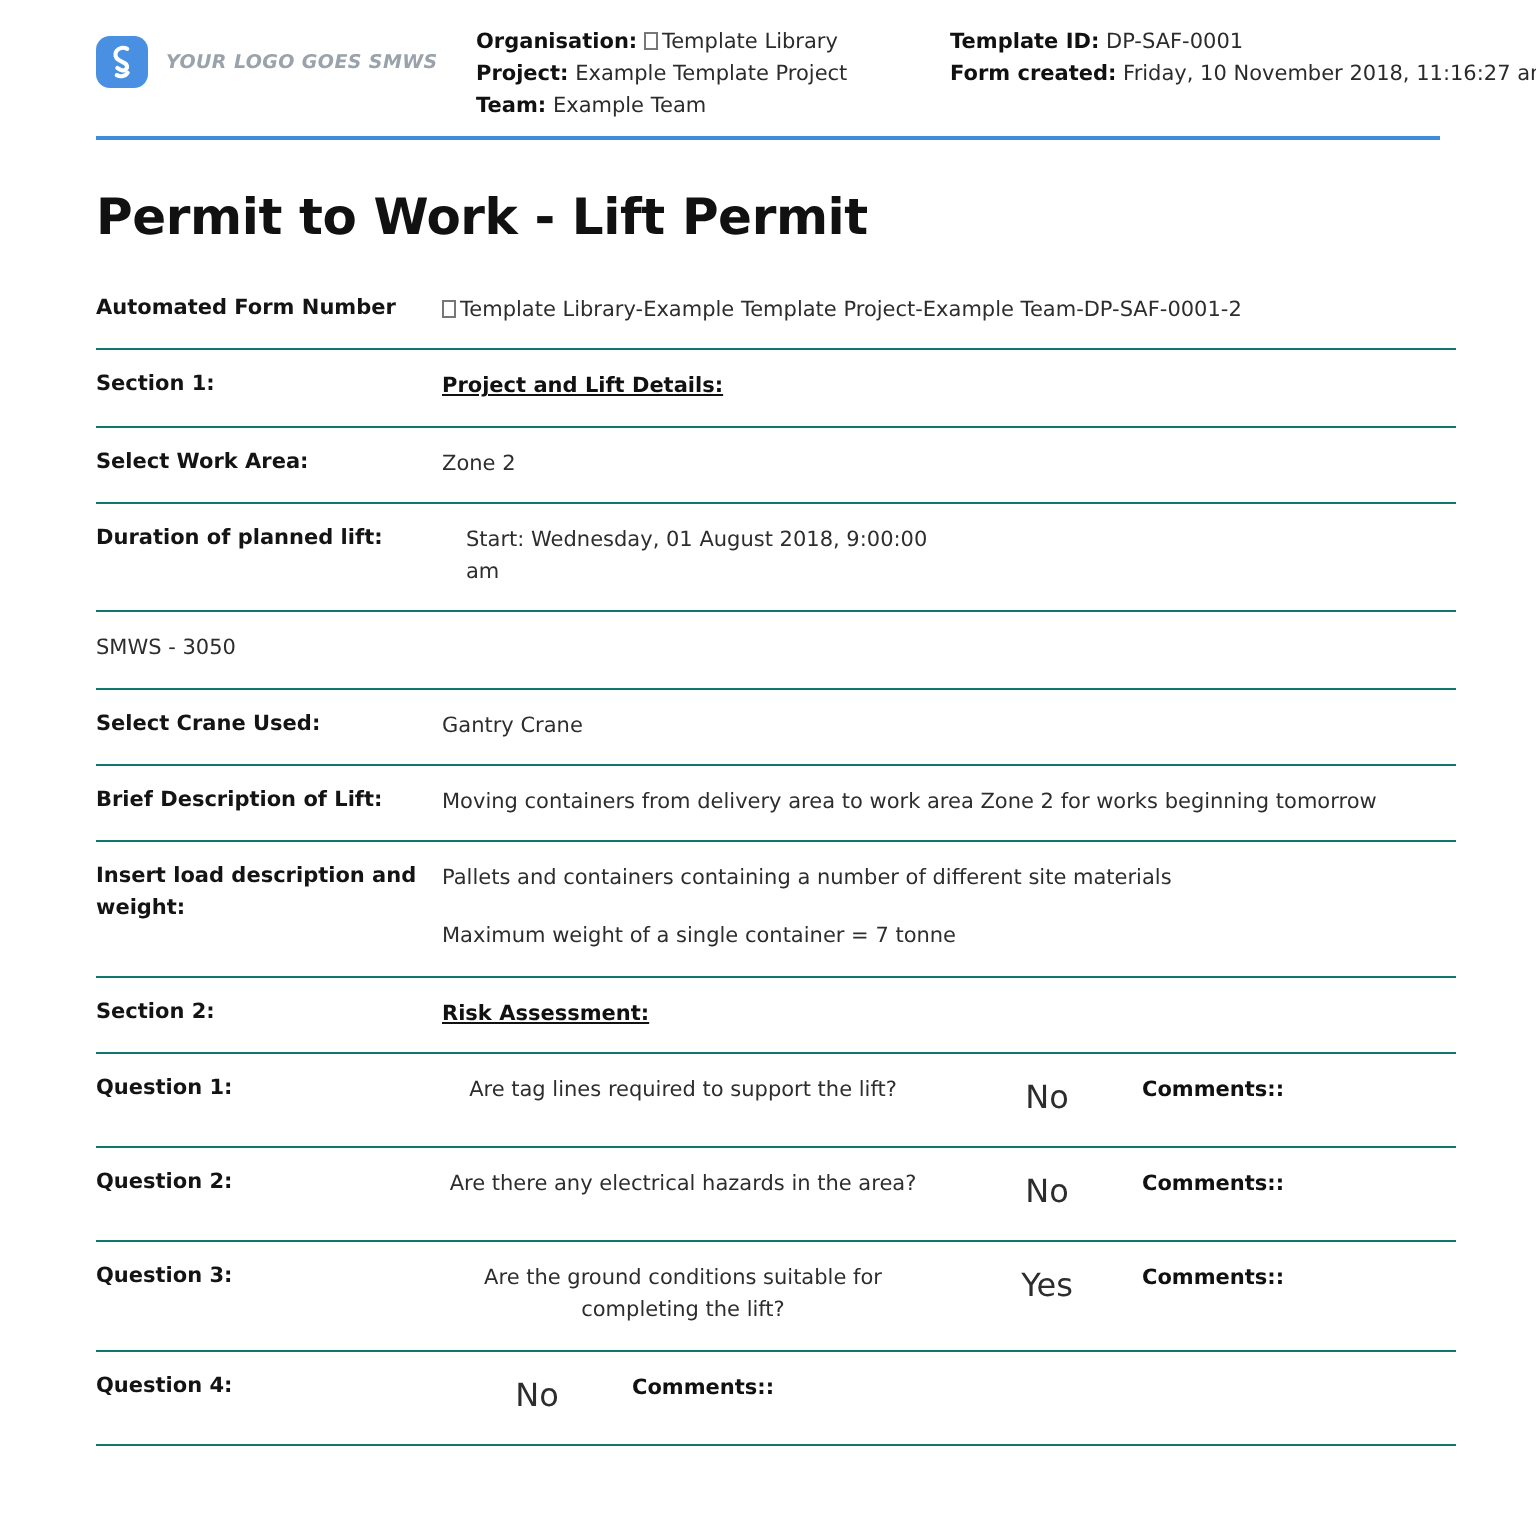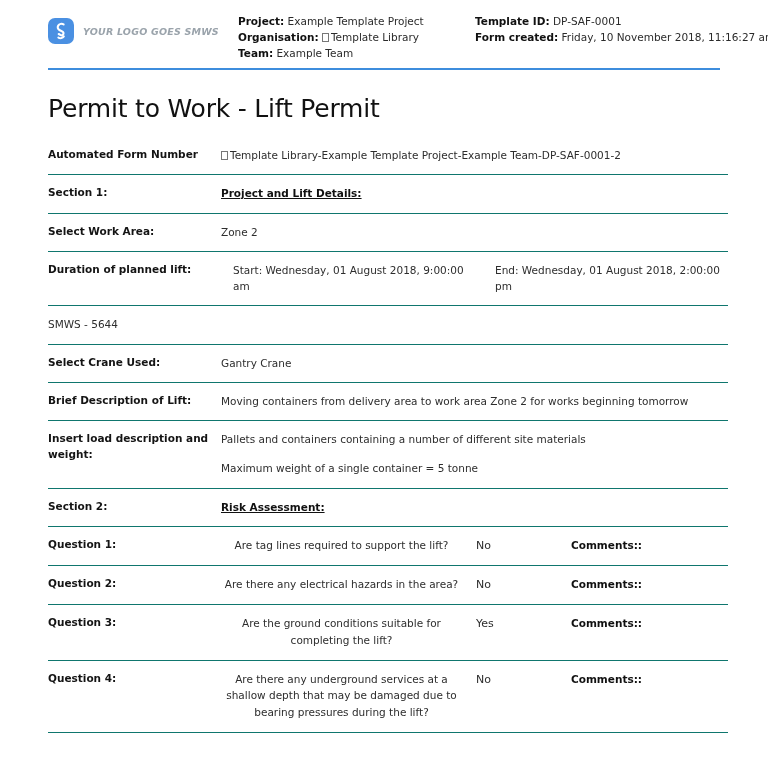--- a/index.html
+++ b/index.html
@@ -77,21 +77,21 @@
   .header-rule {
     margin: 6px 48px 0 48px;
     height: 2px;
     background: #3d8ddd;
   }
 
   
   .doc-title {
     margin: 24px 48px 0 48px;
     font-size: 25px;
-    font-weight: 400;
+    font-weight: 700;
     letter-spacing: -0.2px;
     color: #111;
     font-family: "DejaVu Sans", "Liberation Sans", sans-serif;
   }
 
   
   .form-table {
     margin: 14px 48px 0 48px;
     width: 680px;
   }
@@ -121,23 +121,24 @@
   .c-value.half {
     flex: 0 0 262px;
     padding-right: 12px;
     margin-left: 12px;
   }
   .c-value.half2 {
     flex: 1 1 auto;
   }
   .c-answer {
     flex: 0 0 95px;
-    font-size: 11px;
+    font-size: 16px;
     line-height: 1.55;
     color: #2d2d2d;
+    text-align: center;
   }
   .c-question {
     flex: 0 0 255px;
     font-size: 10.5px;
     line-height: 1.6;
     color: #2d2d2d;
     padding-right: 14px;
     text-align: center;
   }
   .c-comments {
@@ -175,26 +176,26 @@
         <svg width="26" height="26" viewBox="0 0 26 26" aria-hidden="true">
           <path d="M15.6 6.4c-1.9-1.0-4.3-0.5-5.4 1.2-1.0 1.6-0.4 3.5 1.2 4.4l3.1 1.7c1.0 0.6 1.3 1.7 0.7 2.6-0.6 0.9-1.9 1.2-2.9 0.6l-1.6-0.9" stroke="#ffffff" stroke-width="2.1" fill="none" stroke-linecap="round"></path>
           <path d="M10.4 19.6c1.9 1.0 4.3 0.5 5.4-1.2" stroke="#ffffff" stroke-width="2.1" fill="none" stroke-linecap="round"></path>
         </svg>
       </div>
       <div class="logo-text">YOUR LOGO GOES SMWS</div>
     </div>
 
     <div class="meta-col meta-col-1">
       <div class="meta-line">
+        <b>Organisation:</b>
+        <span class="tofu"></span><span>Template Library</span>
+      </div>
+      <div class="meta-line">
         <b>Project:</b>
         <span>Example Template Project</span>
-      </div>
-      <div class="meta-line">
-        <b>Organisation:</b>
-        <span class="tofu"></span><span>Template Library</span>
       </div>
       <div class="meta-line">
         <b>Team:</b>
         <span>Example Team</span>
       </div>
     </div>
 
     <div class="meta-col meta-col-2">
       <div class="meta-line">
         <b>Template ID:</b>
@@ -225,42 +226,41 @@
     </div>
 
     <div class="row">
       <div class="c-label">Select Work Area:</div>
       <div class="c-value">Zone 2</div>
     </div>
 
     <div class="row">
       <div class="c-label">Duration of planned lift:</div>
       <div class="c-value half">Start: Wednesday, 01 August 2018, 9:00:00 am</div>
-      <div class="c-value half2">End: Wednesday, 01 August 2018, 2:00:00 pm</div>
-    </div>
-
-    <div class="row">
-      <div class="c-value">SMWS - 5644</div>
+    </div>
+
+    <div class="row">
+      <div class="c-value">SMWS - 3050</div>
     </div>
 
     <div class="row">
       <div class="c-label">Select Crane Used:</div>
       <div class="c-value">Gantry Crane</div>
     </div>
 
     <div class="row">
       <div class="c-label">Brief Description of Lift:</div>
       <div class="c-value">Moving containers from delivery area to work area Zone 2 for works beginning tomorrow</div>
     </div>
 
     <div class="row">
       <div class="c-label">Insert load description and weight:</div>
       <div class="c-value">
         <div>Pallets and containers containing a number of different site materials</div>
-        <div class="p2">Maximum weight of a single container = 5 tonne</div>
+        <div class="p2">Maximum weight of a single container = 7 tonne</div>
       </div>
     </div>
 
     <div class="row">
       <div class="c-label">Section 2:</div>
       <div class="c-value section-head">Risk Assessment:</div>
     </div>
 
     <div class="row">
       <div class="c-label">Question 1:</div>
@@ -287,21 +287,20 @@
       <div class="c-question">Are the ground conditions suitable for completing the lift?</div>
       <div class="c-answer">Yes</div>
       <div class="c-comments">
         <span class="ctitle">Comments::</span>
         <div class="cbody"></div>
       </div>
     </div>
 
     <div class="row">
       <div class="c-label">Question 4:</div>
-      <div class="c-question">Are there any underground services at a shallow depth that may be damaged due to bearing pressures during the lift?</div>
       <div class="c-answer">No</div>
       <div class="c-comments">
         <span class="ctitle">Comments::</span>
         <div class="cbody"></div>
       </div>
     </div>
 
     <div class="row">
       
       

